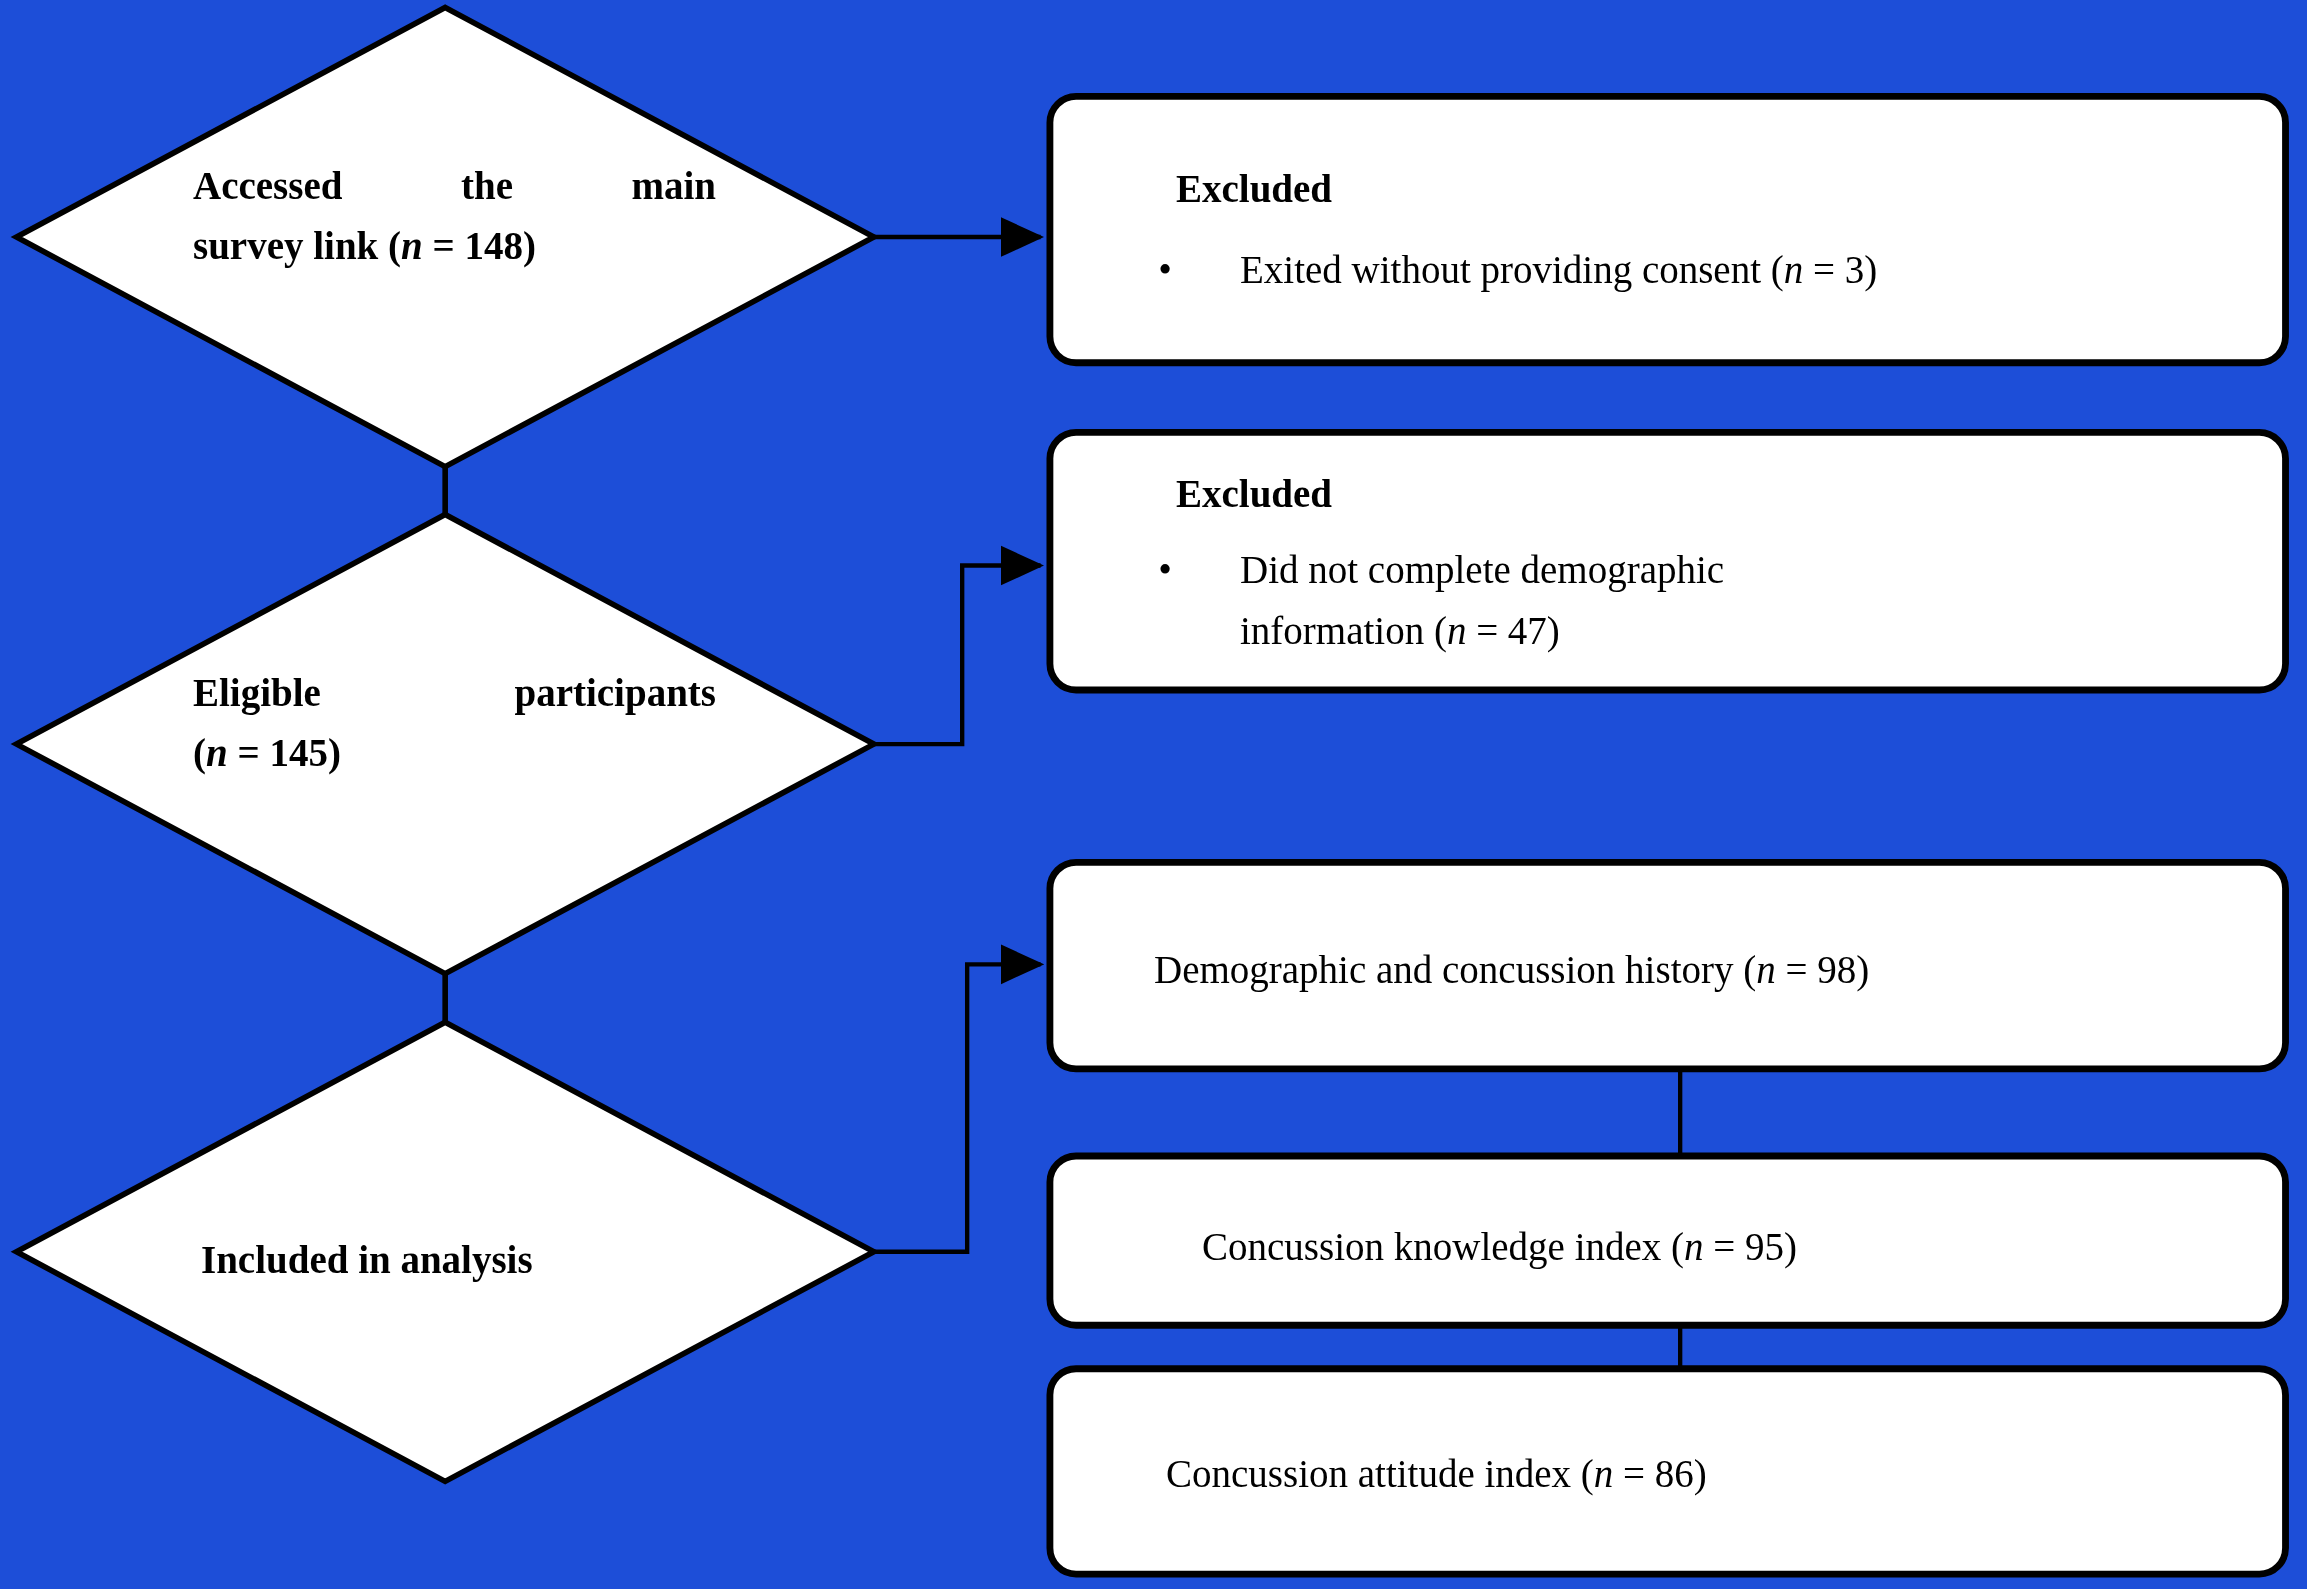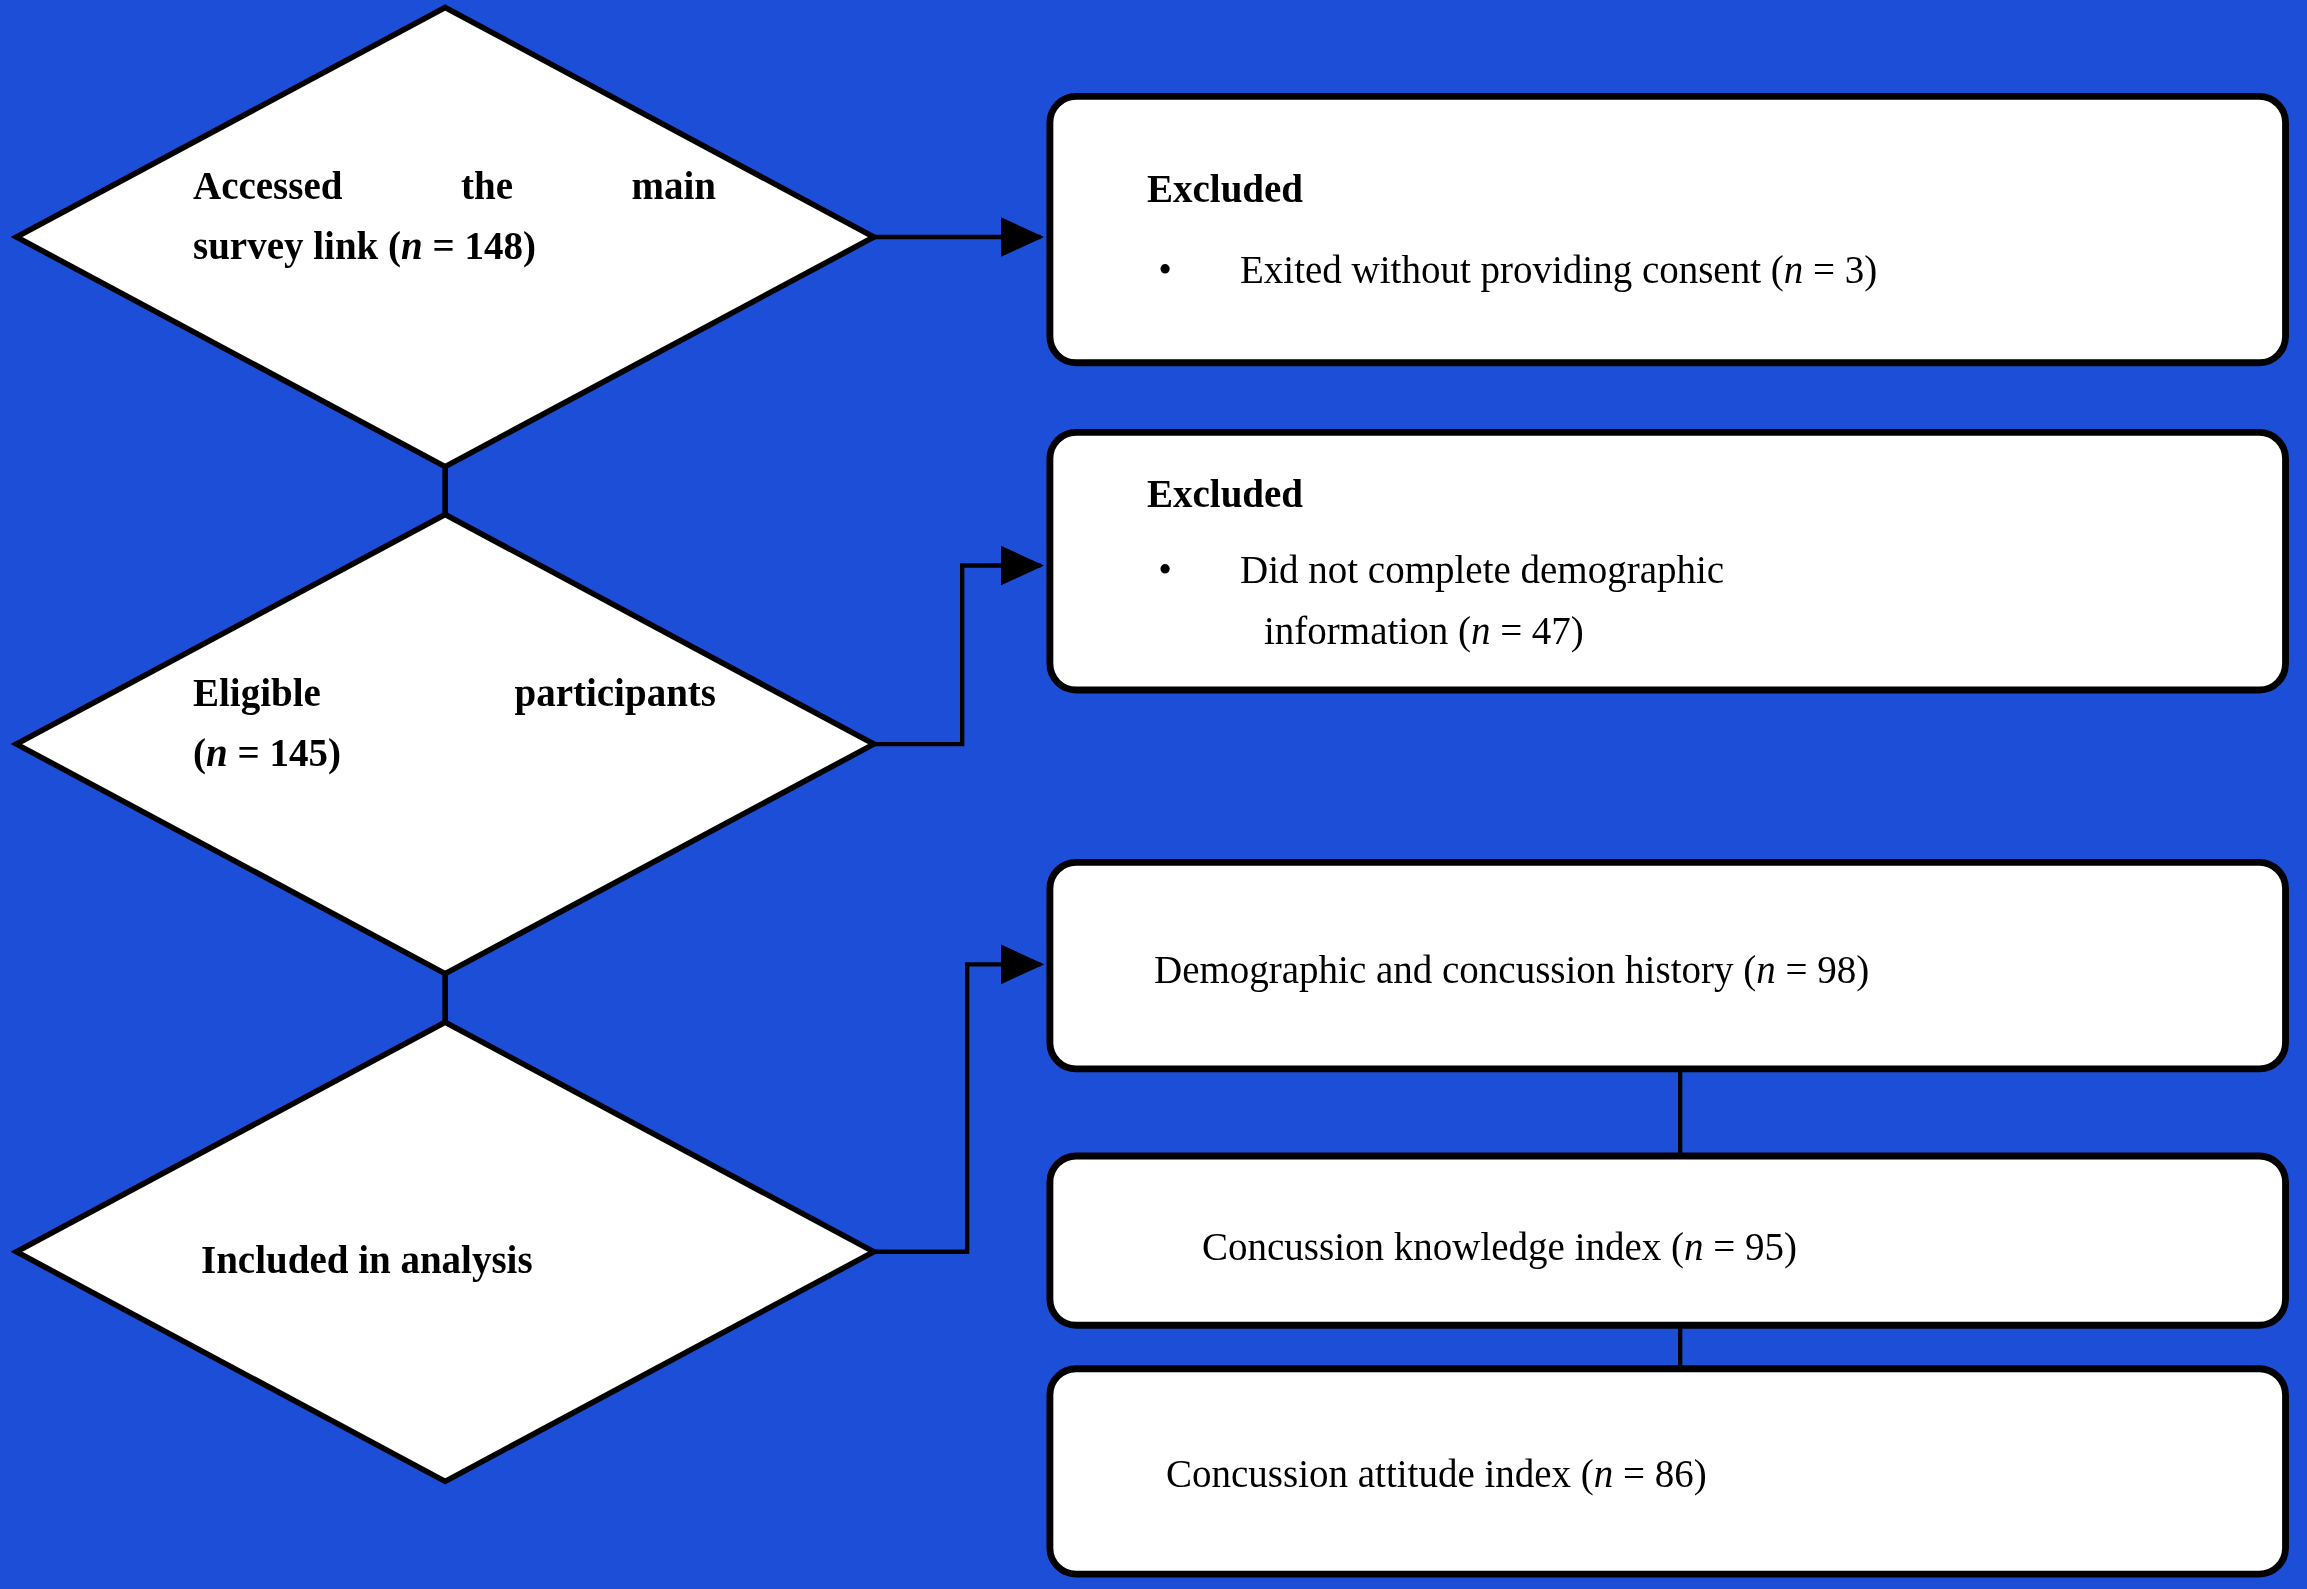--- a/index.html
+++ b/index.html
@@ -43,20 +43,21 @@
   }
   .diamond-label .line-l {
     display: block;
     text-align: center;
     text-align-last: left;
   }
   .box-title {
     font-weight: bold;
     font-size: 39px;
     display: block;
+    margin-left: 29px;
   }
   .box-bullet {
     display: block;
     position: relative;
     font-size: 39px;
     font-weight: normal;
     padding-left: 93px;
   }
   .box-bullet .dot {
     position: absolute;
@@ -146,21 +147,21 @@
       <span class="dot">•</span>
       <span class="btxt"><span>Exited without providing consent (</span><i class="nvar">n</i><span> = 3)</span></span>
     </span>
   </div>
 
   <div class="node-text" style="left:1147px; top:464px; width:853px;">
     <span class="box-title">Excluded</span>
     <span class="box-bullet" style="margin-top:16px;">
       <span class="dot">•</span>
       <span class="btxt two-line" style="display:block;">Did not complete demographic</span>
-      <span class="btxt" style="display:block;margin-left:24px;"><span>information (</span><i class="nvar">n</i><span> = 47)</span></span>
+      <span class="btxt" style="display:block;"><span>information (</span><i class="nvar">n</i><span> = 47)</span></span>
     </span>
   </div>
 
   <div class="node-text" style="left:1154px; top:940px; width:1095px;">
     <span class="box-plain"><span>Demographic and concussion history (</span><i class="nvar">n</i><span> = 98)</span></span>
   </div>
 
   <div class="node-text" style="left:1202px; top:1217px; width:1095px;">
     <span class="box-plain"><span>Concussion knowledge index (</span><i class="nvar">n</i><span> = 95)</span></span>
   </div>

